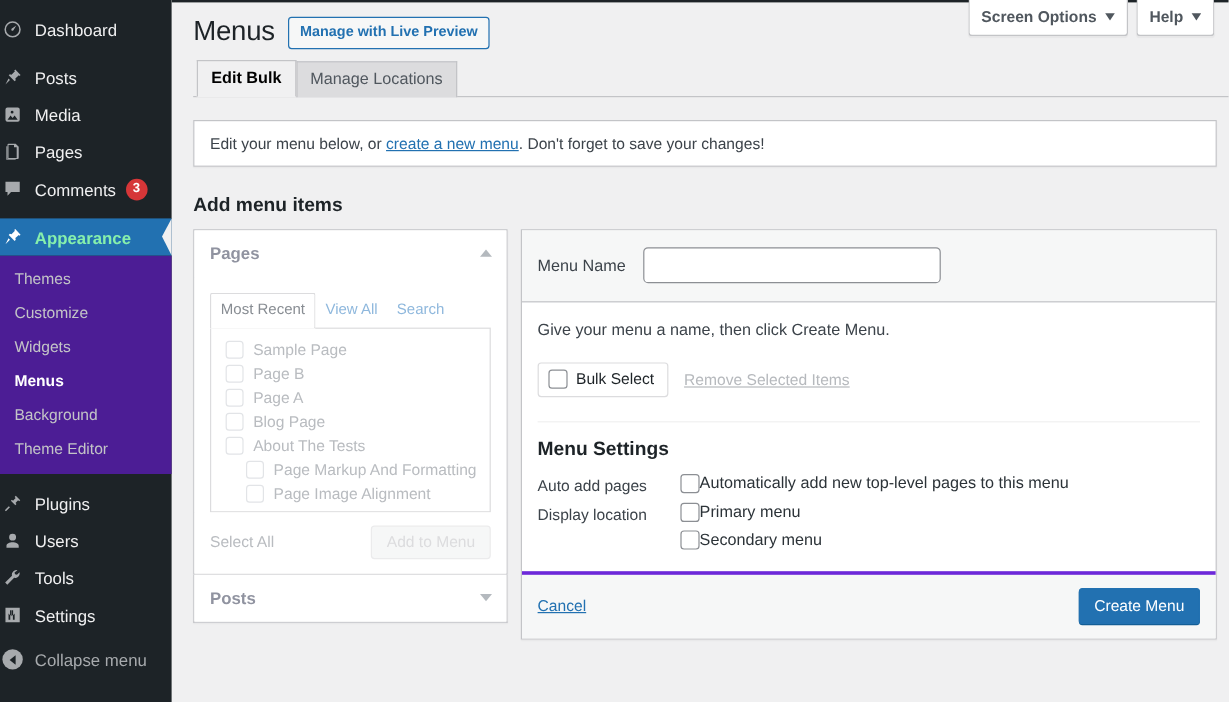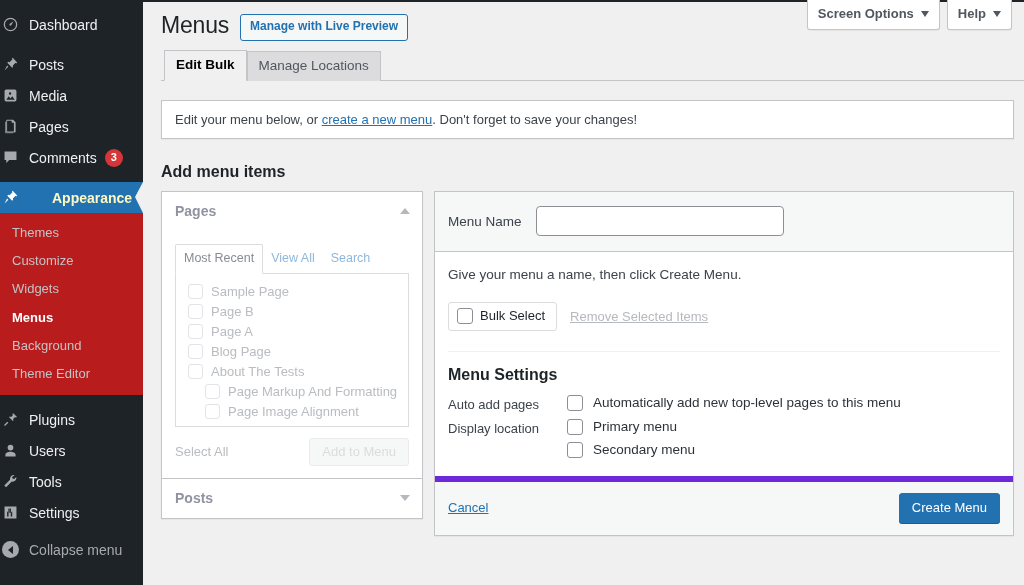--- a/index.html
+++ b/index.html
@@ -29,37 +29,37 @@
     width: 20px; height: 20px; min-width: 20px;
     display: flex; align-items: center; justify-content: center;
     margin-right: 9px; color: #a7aaad;
   }
   .nav-item .ico svg { display: block; }
   .nav-label { font-size: 14px; line-height: 1; color: #f0f0f1; }
   .nav-item.current {
     background: #2271b1; color: #fff; font-weight: 600;
   }
   .nav-item.current .ico { color: #fff; }
-  .nav-item.current .nav-label { color: #fef9c3; margin-left: 23px; }
+  .nav-item.current .nav-label { color: #86efac; }
   .nav-arrow {
     position: absolute; right: 0; top: 0;
     width: 0; height: 0;
     border-top: 15px solid transparent;
     border-bottom: 16px solid transparent;
     border-right: 8px solid #f0f0f1;
   }
   .nav-spacer { height: 9px; }
   .badge {
     display: inline-flex; align-items: center; justify-content: center;
     min-width: 18px; height: 18px; padding: 0 5px;
     background: #d63638; color: #fff;
     border-radius: 9px; font-size: 11px; font-weight: 600;
     margin-left: 8px; line-height: 1;
   }
-  #submenu { background: #b91c1c; padding: 6px 0 7px 0; }
+  #submenu { background: #4c1d95; padding: 6px 0 7px 0; }
   .sub-item {
     padding: 5px 12px 5px 12px;
     font-size: 13px; color: #c3c4c7; cursor: pointer; line-height: 1.4;
   }
   .sub-item.current { color: #fff; font-weight: 700; }
   .collapse-row { margin-top: 6px; align-items: center; }
   .collapse-row .nav-label { color: #a7aaad; }
   .circ-arrow {
     width: 17px; height: 17px; border-radius: 50%;
     background: #a7aaad; display: flex; align-items: center; justify-content: center;
@@ -247,30 +247,30 @@
   h3.settings-title {
     font-size: 16px; font-weight: 700; color: #1d2327;
     margin: 14px 0 11px 0;
   }
   .setting-row { display: flex; align-items: flex-start; margin-bottom: 7px; }
   .setting-label {
     width: 119px; min-width: 119px; font-size: 13px; color: #3c434a;
     padding-top: 2px;
   }
   .setting-opts { display: flex; flex-direction: column; gap: 7px; }
-  .opt-row { display: flex; align-items: center; gap: 10px; }
+  .opt-row { display: flex; align-items: center; }
   .opt-cbox {
     width: 16px; height: 16px; min-width: 16px;
     border: 1px solid #8c8f94; border-radius: 3px; background: #fff;
   }
   .opt-text { font-size: 13.5px; color: #2c3338; }
 
   .struct-foot {
     display: flex; align-items: center; justify-content: space-between;
-    background: #f6f7f7; border-top: 6px solid #6d28d9;
+    background: #f6f7f7; border-top: 3px solid #6d28d9;
     padding: 11px 13px 12px 13px; margin-top: 18px;
   }
   .cancel-link { font-size: 13px; color: #2271b1; text-decoration: underline; cursor: pointer; }
   .primary-btn {
     background: #2271b1; border: 1px solid #2271b1; border-radius: 3px;
     color: #fff; font-size: 13px; padding: 6px 12px 7px 12px;
     cursor: pointer; font-family: "Liberation Sans", sans-serif;
     box-shadow: 0 1px 0 #135e96;
   }
 </style>

